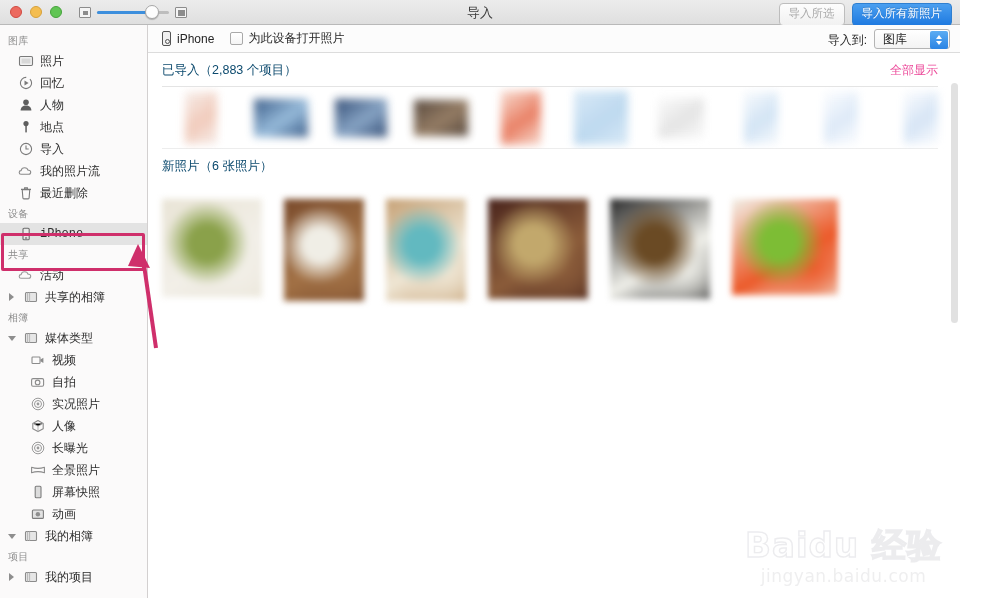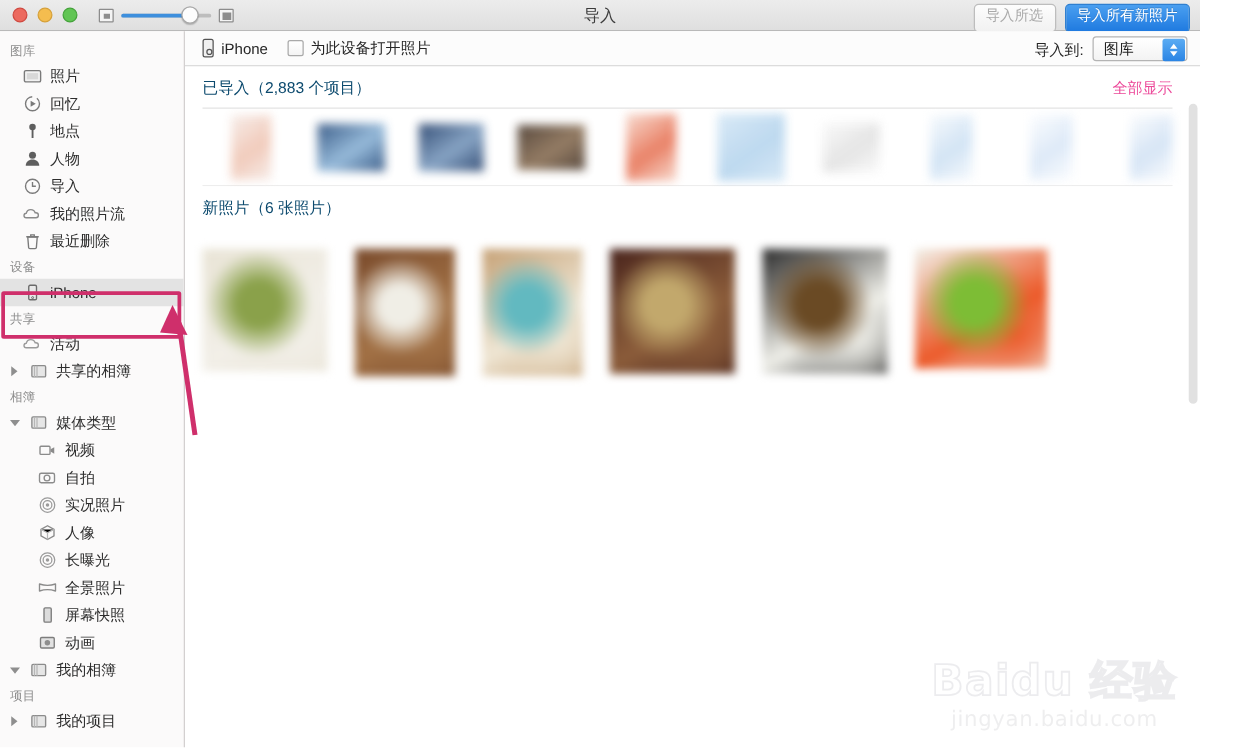--- a/index.html
+++ b/index.html
@@ -122,21 +122,21 @@
   .row {
     display: flex; align-items: center;
     height: 22px; padding-left: 8px;
     gap: 6px;
   }
   .row.indent1 { padding-left: 18px; }
   .row.indent2 { padding-left: 30px; }
   .row.selected {
     background: #e3e3e3;
   }
-  .row .label { font-size: 12px; white-space: nowrap; }
+  .row .label { font-size: 12px; white-space: nowrap; font-family: Liberation Mono, monospace; }
   .disc {
     width: 9px; flex: 0 0 9px; height: 9px;
     position: relative;
   }
   .disc.right::before {
     content: ""; position: absolute; left: 1px; top: 0;
     border-left: 5px solid #8e8e8e;
     border-top: 4px solid transparent;
     border-bottom: 4px solid transparent;
   }
@@ -333,34 +333,34 @@
             <svg width="16" height="14" viewBox="0 0 16 14">
               <circle cx="8" cy="7" r="5.6" fill="none" stroke="#7a7a7a" stroke-width="1.1" stroke-dasharray="26 4"></circle>
               <path d="M6.5 4.6 L10.6 7 L6.5 9.4 Z" fill="#7a7a7a"></path>
             </svg>
           </span>
         <span class="label">回忆</span>
       </div>
       <div class="row indent1">
         <span class="ic">
             <svg width="16" height="14" viewBox="0 0 16 14">
+              <circle cx="8" cy="4.2" r="2.8" fill="#5e5e5e"></circle>
+              <path d="M2.6 12.6c0-3.1 2.4-5 5.4-5s5.4 1.9 5.4 5z" fill="#5e5e5e"></path>
+            </svg>
+          </span>
+        <span class="label">人物</span>
+      </div>
+      <div class="row indent1">
+        <span class="ic">
+            <svg width="16" height="14" viewBox="0 0 16 14">
               <circle cx="8" cy="3.6" r="2.6" fill="#5e5e5e"></circle>
               <rect x="7.3" y="5.4" width="1.5" height="7" fill="#5e5e5e"></rect>
             </svg>
           </span>
         <span class="label">地点</span>
-      </div>
-      <div class="row indent1">
-        <span class="ic">
-            <svg width="16" height="14" viewBox="0 0 16 14">
-              <circle cx="8" cy="4.2" r="2.8" fill="#5e5e5e"></circle>
-              <path d="M2.6 12.6c0-3.1 2.4-5 5.4-5s5.4 1.9 5.4 5z" fill="#5e5e5e"></path>
-            </svg>
-          </span>
-        <span class="label">人物</span>
       </div>
       <div class="row indent1">
         <span class="ic">
             <svg width="16" height="14" viewBox="0 0 16 14">
               <circle cx="8" cy="7" r="5.6" fill="none" stroke="#7a7a7a" stroke-width="1.1"></circle>
               <path d="M8 3.6V7h2.7" stroke="#7a7a7a" stroke-width="1.1" fill="none"></path>
             </svg>
           </span>
         <span class="label">导入</span>
       </div>

